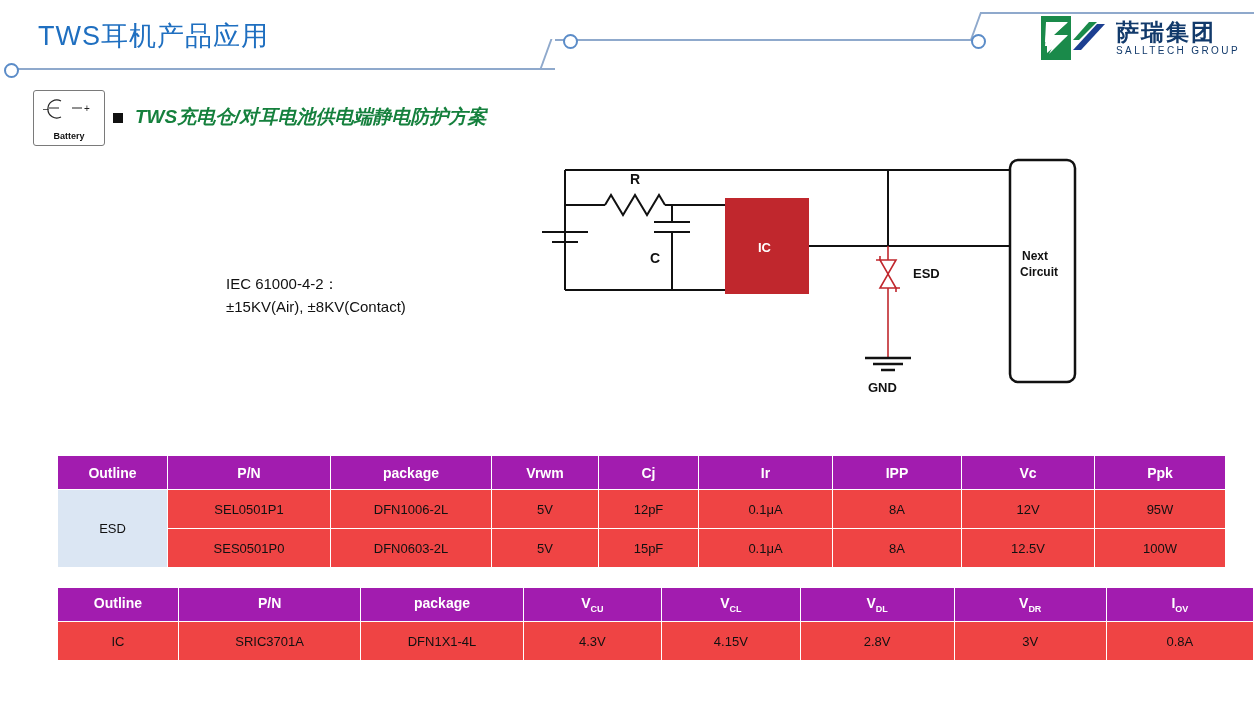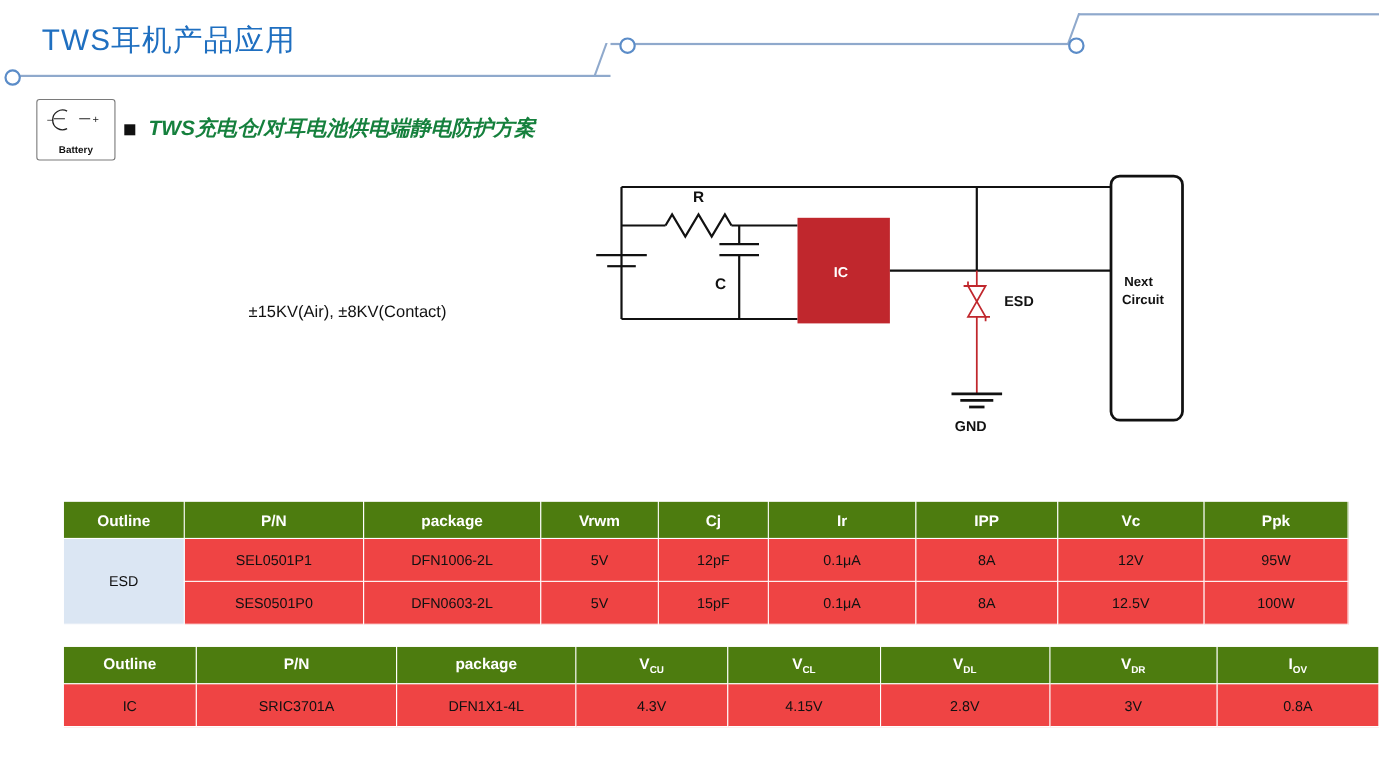--- a/index.html
+++ b/index.html
@@ -166,21 +166,21 @@
 
   
   table {
     border-collapse: collapse;
     position: absolute;
     font-size: 13px;
   }
   .tbl-esd { left: 57px; top: 455px; }
   .tbl-ic  { left: 57px; top: 587px; }
   th {
-    background: #4d7c0f;
+    background: #a21caf;
     color: #ffffff;
     font-weight: bold;
     border: 1px solid #ffffff;
     height: 33px;
     padding: 0 4px;
     font-size: 14px;
   }
   td {
     border: 1px solid #ffffff;
     background: #ef4444;
@@ -199,36 +199,53 @@
   <div class="title-main">TWS耳机产品应用</div>
   <div class="header-line-1"></div>
   <div class="header-diag"></div>
   <div class="header-line-2"></div>
   <div class="header-diag2"></div>
   <div class="header-line-3"></div>
   <div class="node node-a"></div>
   <div class="node node-b"></div>
   <div class="node node-c"></div>
 
+  <div class="logo-wrap">
+    <div class="logo-mark">
+      <svg width="66" height="44" viewBox="0 0 66 44">
+        <rect x="0" y="0" width="30" height="44" fill="#1a8a4a"></rect>
+        <rect x="30" y="0" width="36" height="44" fill="#ffffff"></rect>
+        <polygon points="6,7 26,7 11,20 26,20 6,37 6,30 16,30 4,30" fill="#ffffff"></polygon>
+        <polygon points="5,6 27,6 13,19 27,19 8,38 14,26 4,26" fill="#ffffff"></polygon>
+        <polygon points="32,34 56,8 64,8 40,34" fill="#1c3f91"></polygon>
+        <polygon points="32,24 48,6 56,6 38,24" fill="#1a8a4a"></polygon>
+      </svg>
+    </div>
+    <div>
+      <div class="logo-text-cn">萨瑞集团</div>
+      <div class="logo-text-en">SALLTECH GROUP</div>
+    </div>
+  </div>
 </div>
 
 <div class="battery-box">
   <svg width="70" height="40" viewBox="0 0 70 40">
     <text x="9" y="21" font-size="10" font-family="Liberation Sans, sans-serif" fill="#222">–</text>
     <line x1="15" y1="17" x2="25" y2="17" stroke="#222" stroke-width="1"></line>
     <path d="M27 10 A9 9 0 1 0 27 26" fill="none" stroke="#222" stroke-width="1.2"></path>
     <line x1="38" y1="17" x2="48" y2="17" stroke="#222" stroke-width="1"></line>
     <text x="50" y="21" font-size="10" font-family="Liberation Sans, sans-serif" fill="#222">+</text>
   </svg>
   <div class="battery-label">Battery</div>
 </div>
 <div class="bullet-square"></div>
 <div class="section-title">TWS充电仓/对耳电池供电端静电防护方案</div>
 
 <div class="spec-note">
+  <div>IEC 61000-4-2：</div>
   <div>±15KV(Air), ±8KV(Contact)</div>
 </div>
 
 <div class="circuit">
   <svg width="620" height="280" viewBox="0 0 620 280">
 
     <line x1="45" y1="20" x2="490" y2="20" stroke="#111" stroke-width="2"></line>
 
     <line x1="45" y1="20" x2="45" y2="140" stroke="#111" stroke-width="2"></line>
 

